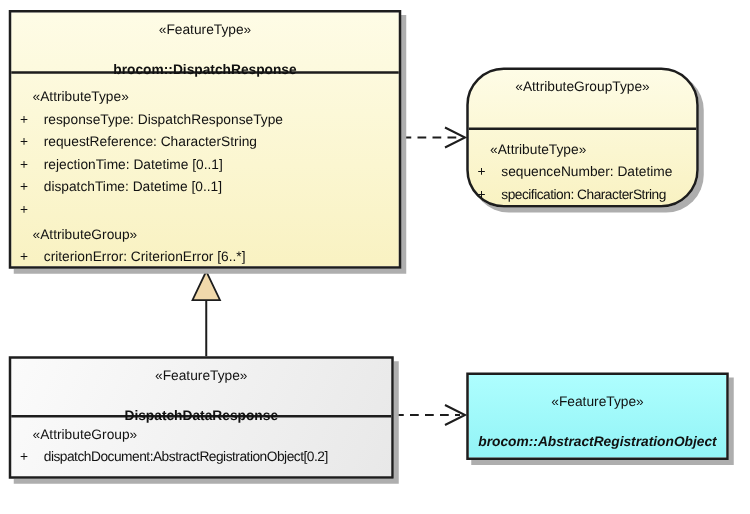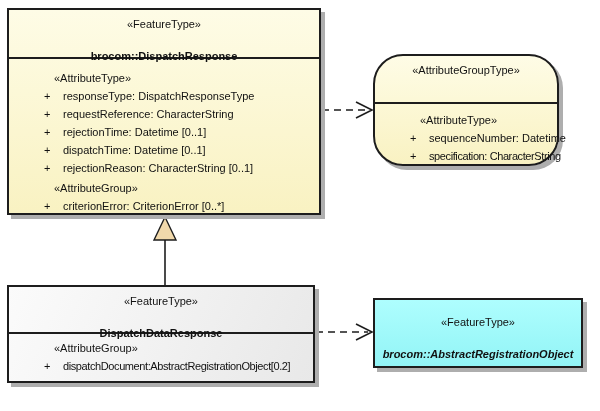--- a/index.html
+++ b/index.html
@@ -14,21 +14,21 @@
     box-shadow:4px 4px 0 #aeaeae;
     font-size:11px;line-height:18px;
   }
   .fill-yellow{background:linear-gradient(180deg,#fefce6 0%,#f9f2c2 100%);}
   .fill-gray{background:linear-gradient(115deg,#fbfbfb 0%,#e8e8e8 100%);}
   .fill-cyan{background:linear-gradient(180deg,#aefefe 0%,#92f4f6 100%);}
   .box-header{box-sizing:border-box;padding-top:5px;}
   .stereotype{text-align:center;}
   .class-name{text-align:center;font-weight:bold;margin-top:14px;}
   .italic{font-style:italic;}
-  .box-body{box-sizing:border-box;border-top:2px solid #1d1d1d;padding-left:28px;}
+  .box-body{box-sizing:border-box;border-top:2px solid #1d1d1d;}
   .section-label{padding-left:17px;}
   .attr-row{display:flex;white-space:nowrap;}
   .vis{width:19px;padding-left:7px;flex:0 0 auto;}
   .sec2{margin-top:2px;}
   .condensed{letter-spacing:-0.4px;}
   .pad-t10{padding-top:10px;}
   .pad-t7{padding-top:7px;}
   .pad-t5{padding-top:5px;}
 </style>
 </head>
@@ -70,26 +70,25 @@
     <div class="attr-row">
       <span class="vis">+</span>
       <span>rejectionTime: Datetime [0..1]</span>
     </div>
     <div class="attr-row">
       <span class="vis">+</span>
       <span>dispatchTime: Datetime [0..1]</span>
     </div>
     <div class="attr-row">
       <span class="vis">+</span>
-      <span>rejectionReason: CharacterString [0..1]</span>
     </div>
     <div class="section-label sec2">«AttributeGroup»</div>
     <div class="attr-row">
       <span class="vis">+</span>
-      <span>criterionError: CriterionError [0..*]</span>
+      <span>criterionError: CriterionError [6..*]</span>
     </div>
   </div>
 </div>
 
 <div class="uml-box fill-yellow" style="left:373px;top:54px;width:186px;height:112px;border-radius:30px;">
   <div class="box-header" style="height:46px;">
     <div class="stereotype">«AttributeGroupType»</div>
   </div>
   <div class="box-body pad-t7">
     <div class="section-label">«AttributeType»</div>

